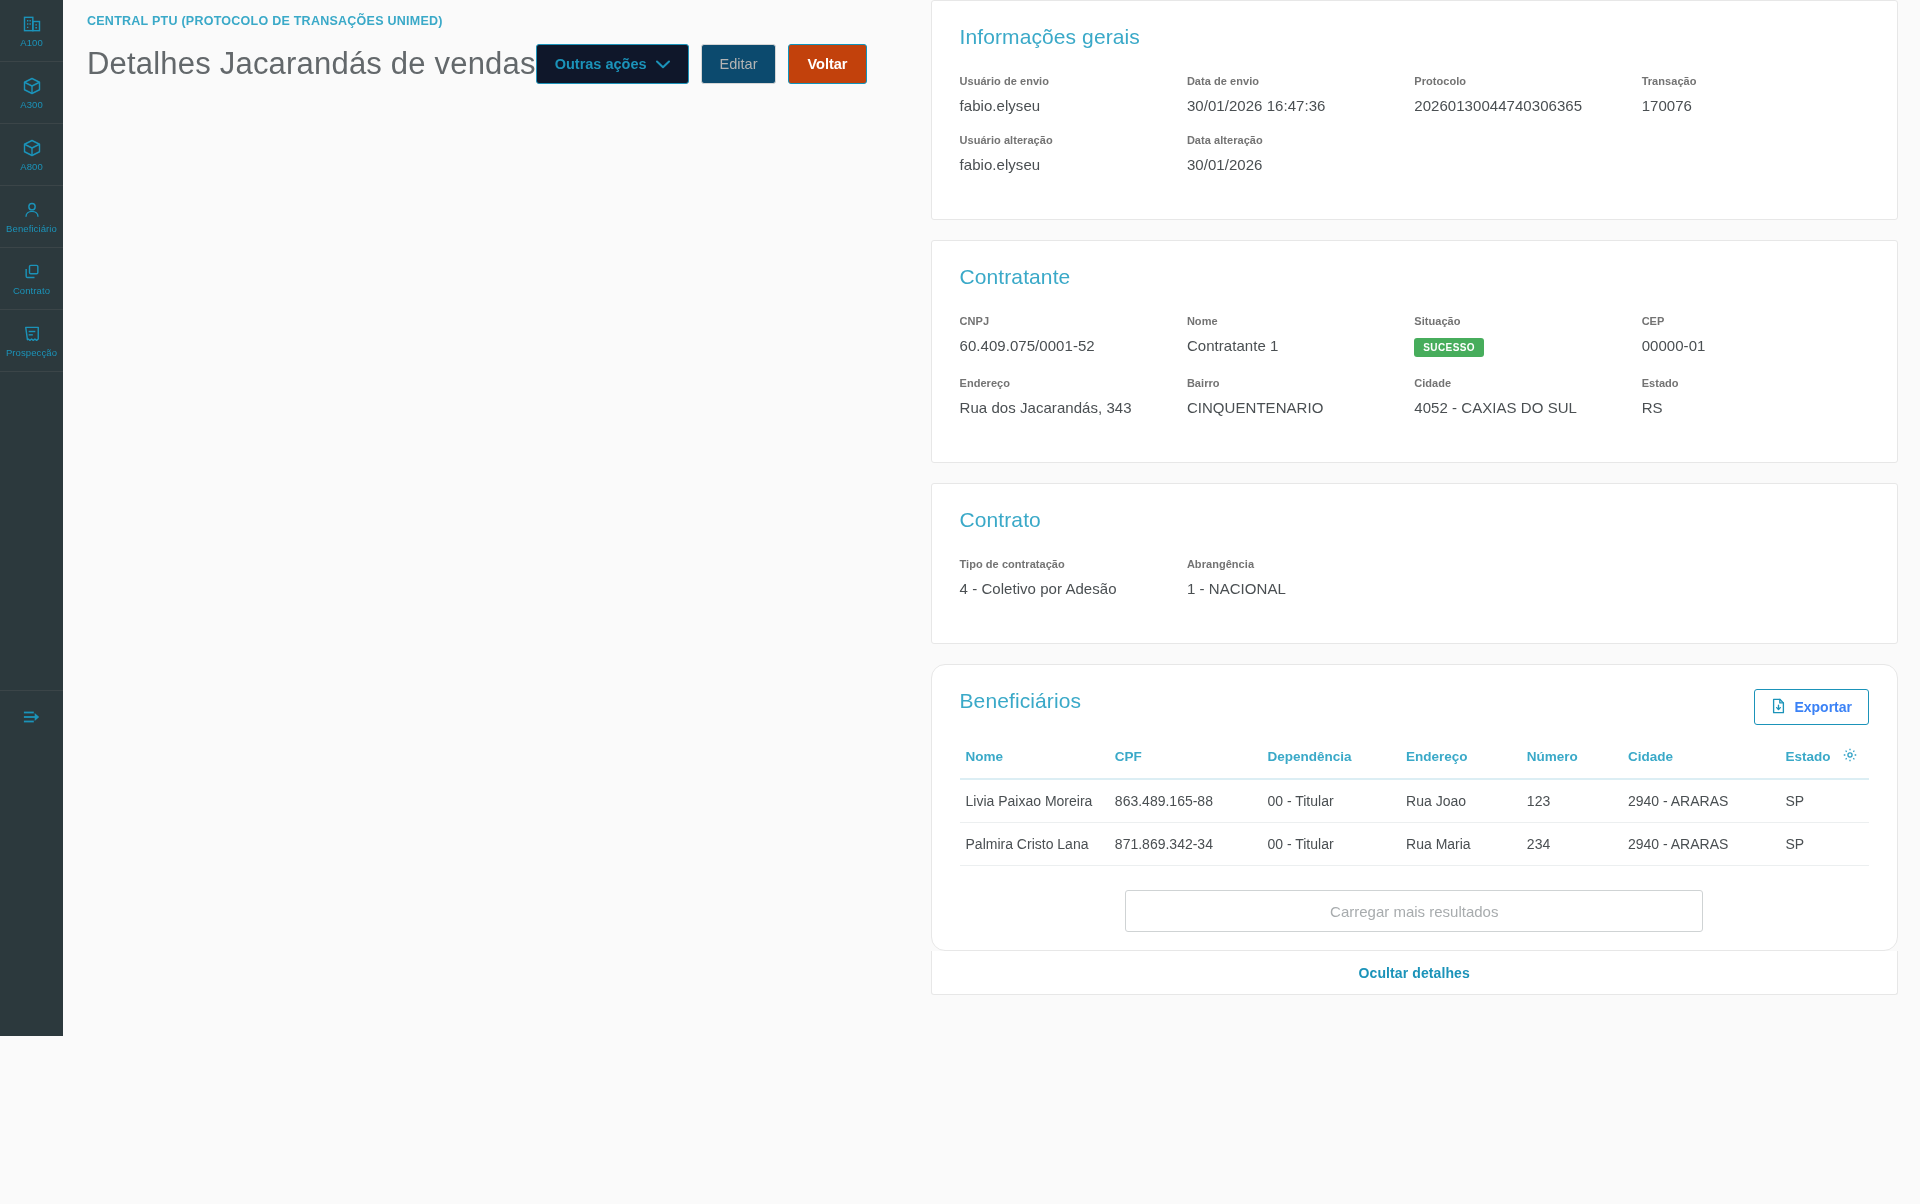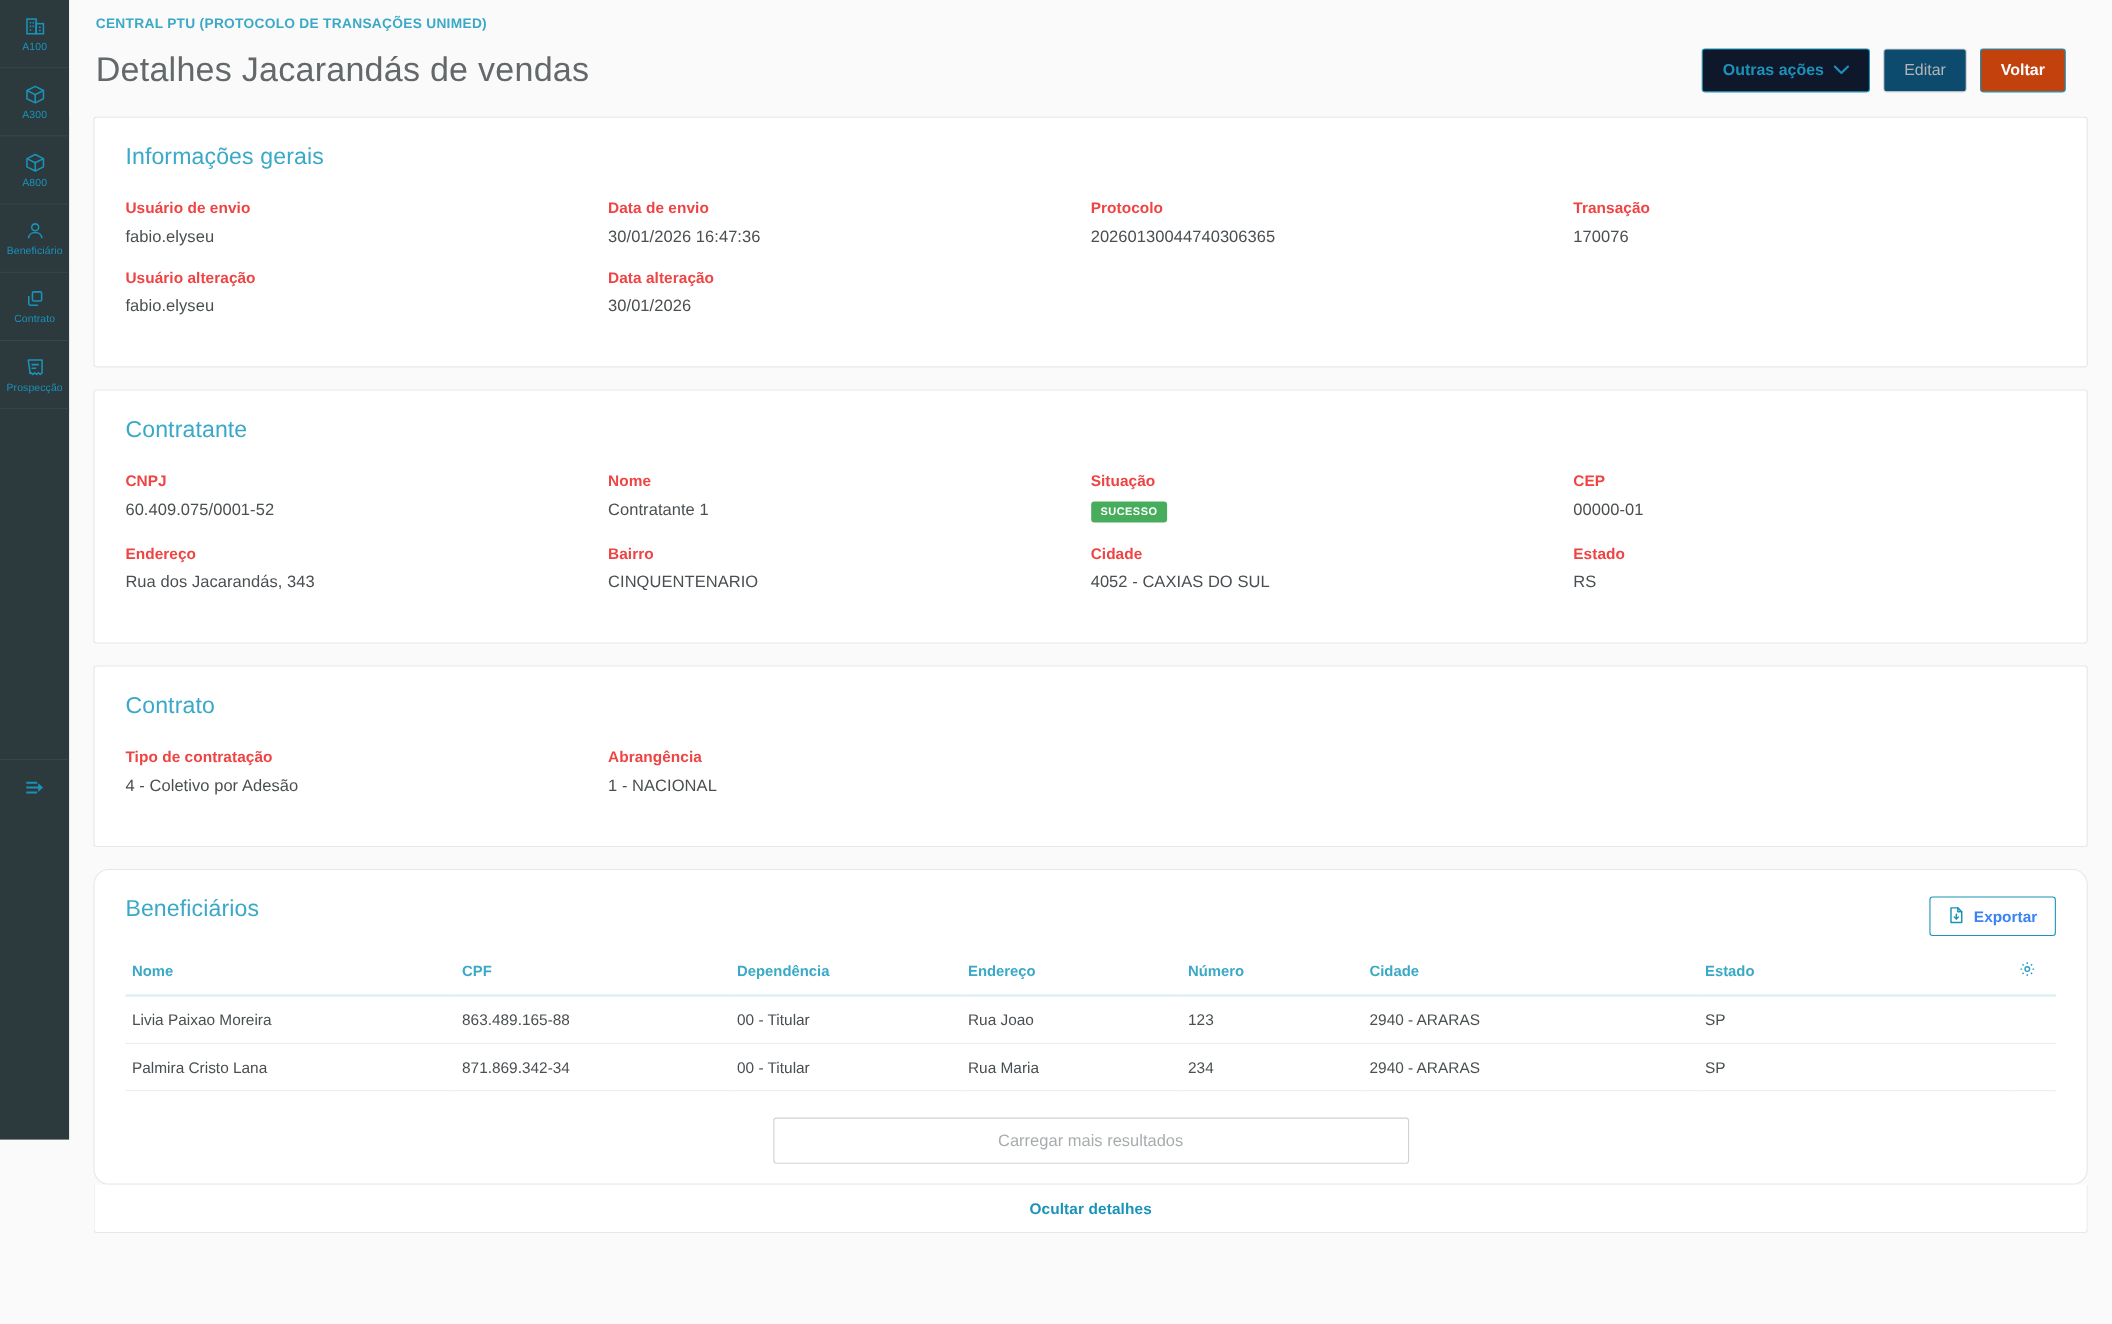--- a/index.html
+++ b/index.html
@@ -39,21 +39,21 @@
     height:56px; display:flex; align-items:center; justify-content:center;
     border-top:1px solid #3b4548;
     cursor:pointer;
   }
   .side-rest { flex:1; }
 
   
   .main {
     flex:1; height:1204px; overflow:hidden;
     background:#fafafa;
-    display:flex; flex-direction:column;
+    display:flex; 
   }
   .topbar {
     background:#fafafa;
     padding:14px 22px 0 22px;
   }
   .breadcrumb {
     font-size:12.5px; font-weight:bold; color:#3aa9c8;
     letter-spacing:.25px;
     margin-bottom:16px; margin-left:2px;
   }
@@ -96,21 +96,21 @@
     padding:24px 28px 26px 28px;
   }
   .card h2 {
     font-size:21px; font-weight:400; color:#3aa9c8;
     letter-spacing:.1px;
     margin-bottom:26px;
   }
   .grid4 { display:grid; grid-template-columns:repeat(4,1fr); }
   .grid4 > .cell { min-height:32px; }
   .flabel {
-    font-size:14px; color:#ef4444; font-weight:600;
+    font-size:11px; color:#737373; font-weight:600;
     letter-spacing:.05px; padding-bottom:10px;
   }
   .fvalue {
     font-size:15px; color:#4a4f52; font-weight:400;
     letter-spacing:.05px; padding-bottom:20px;
   }
   .badge {
     display:inline-block; background:#47ad5c; color:#fff;
     font-size:10px; font-weight:bold; letter-spacing:.4px;
     padding:4px 9px 4px 9px; border-radius:3px;

